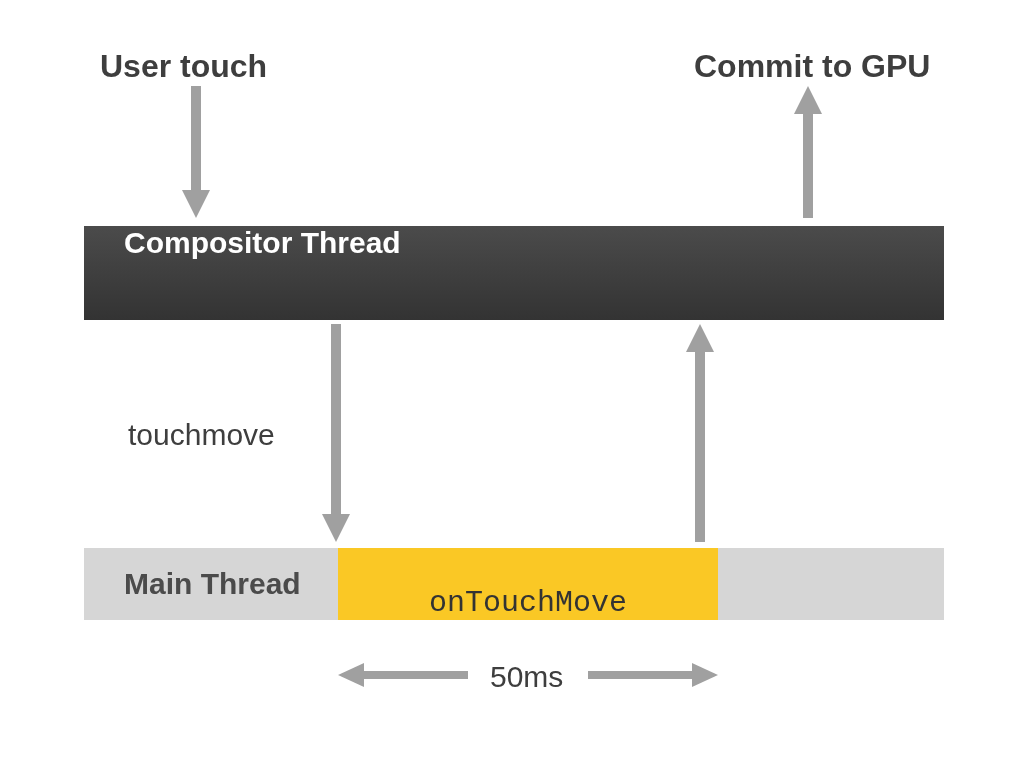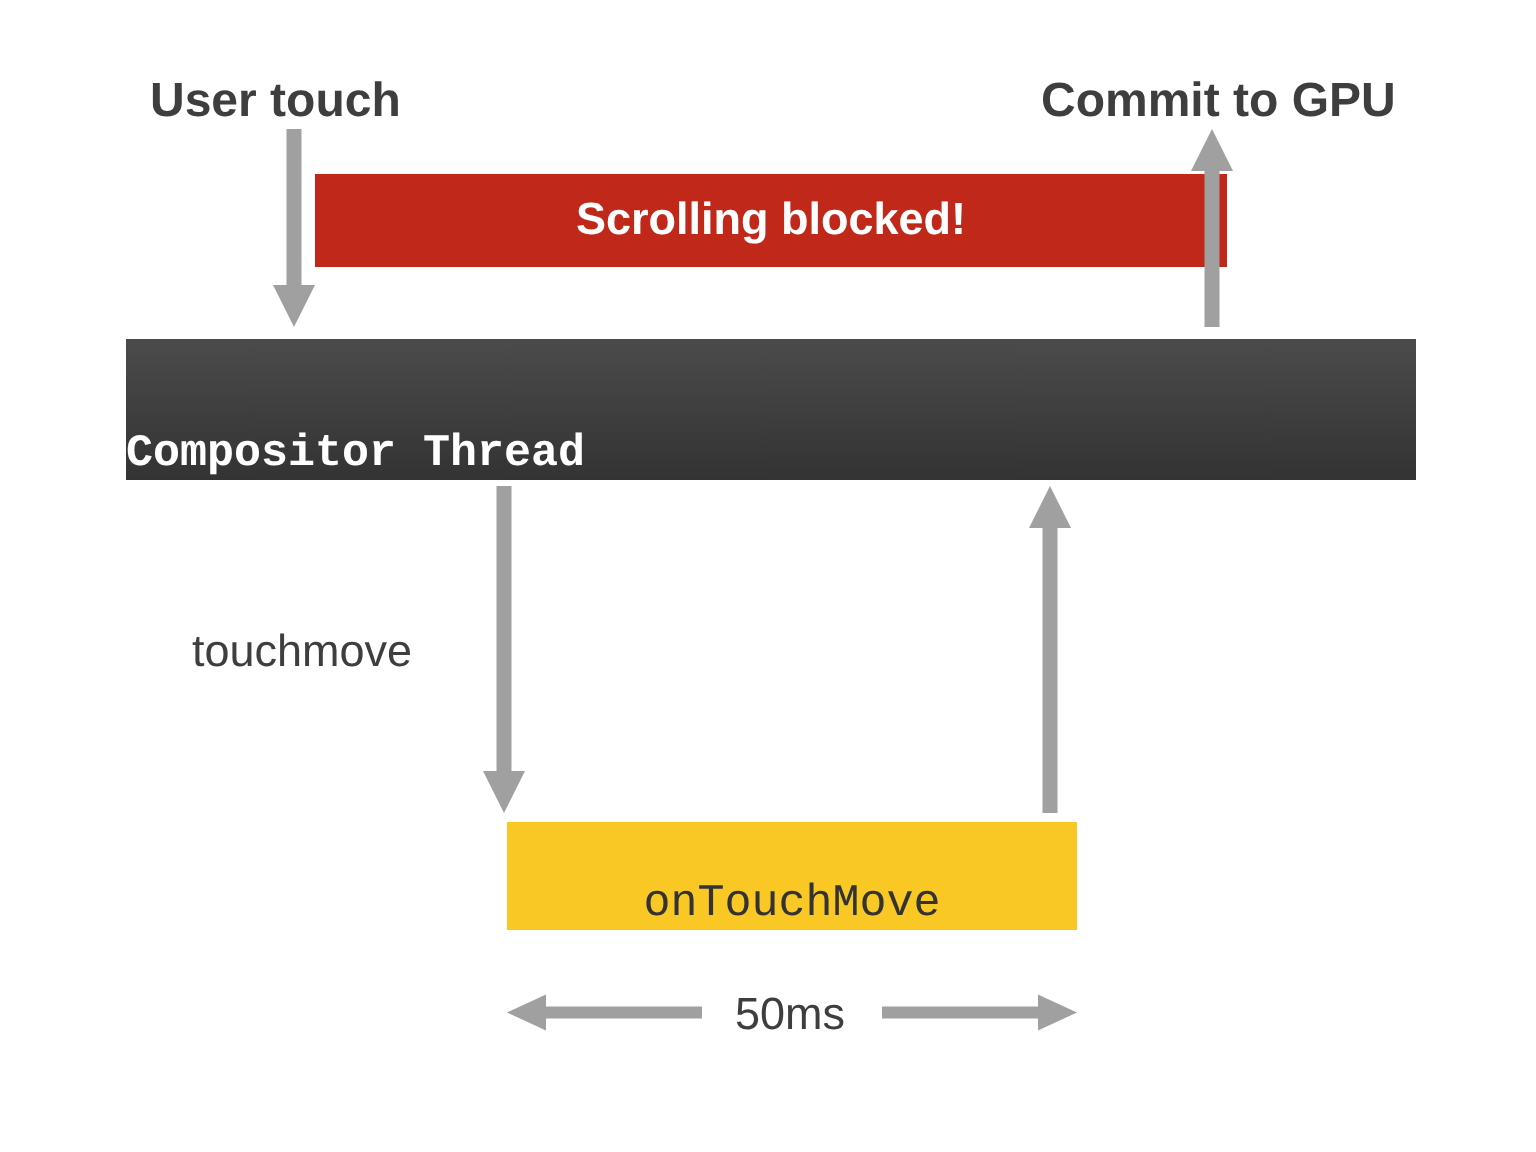--- a/index.html
+++ b/index.html
@@ -33,23 +33,23 @@
     align-items: center;
     justify-content: center;
   }
   .compositor-bar {
     position: absolute;
     background: linear-gradient(#4b4b4b, #333333);
     color: #ffffff;
     font-weight: 700;
     font-size: 30px;
     display: flex;
-    align-items: flex-end;
+    align-items: flex-start;
+    padding-left: 40px;
     box-sizing: border-box;
-    font-family: Liberation Mono, monospace;
   }
   .main-bar {
     position: absolute;
     background: #d6d6d6;
     color: #4b4b4b;
     font-weight: 700;
     font-size: 30px;
     display: flex;
     align-items: center;
     padding-left: 40px;
@@ -86,30 +86,30 @@
 </style>
 </head>
 <body>
 
 <div class="stage">
 
   <div class="label" style="left:694px; top:50px;">Commit to GPU</div>
 
   <div class="label" style="left:100px; top:50px;">User touch</div>
 
-  <div class="blocked-bar" style="left:210px; top:116px; width:608px; height:62px;">
-    <span>Scrolling blocked!</span>
-  </div>
 
   <div class="compositor-bar" style="left:84px; top:226px; width:860px; height:94px;">
     <span>Compositor Thread</span>
   </div>
 
   <div class="touchmove-lbl" style="left:128px; top:418px;">touchmove</div>
 
+  <div class="main-bar" style="left:84px; top:548px; width:860px; height:72px;">
+    <span>Main Thread</span>
+  </div>
 
   <div class="handler-segment" style="left:338px; top:548px; width:380px; height:72px;">
     <span>onTouchMove</span>
   </div>
 
   <div class="duration-lbl" style="left:490px; top:660px;text-align:right;">50ms</div>
 
   <svg class="arrow" style="left:196px; top:86px;" width="1" height="1">
     <g stroke="#a0a0a0" fill="#a0a0a0" stroke-width="10" stroke-linecap="butt">
       <line x1="0" y1="0" x2="0" y2="108"></line>

